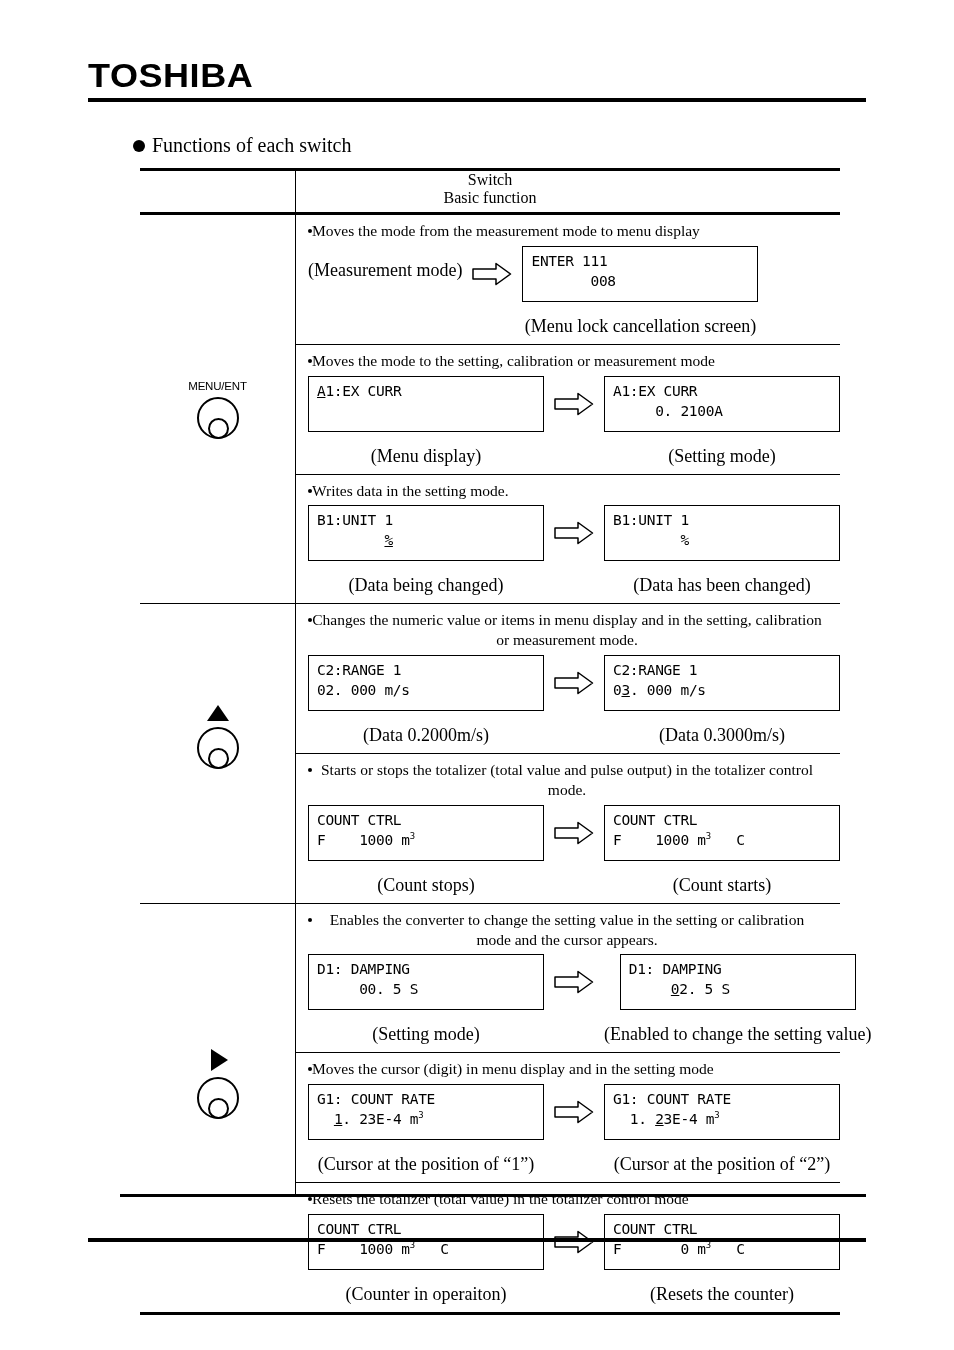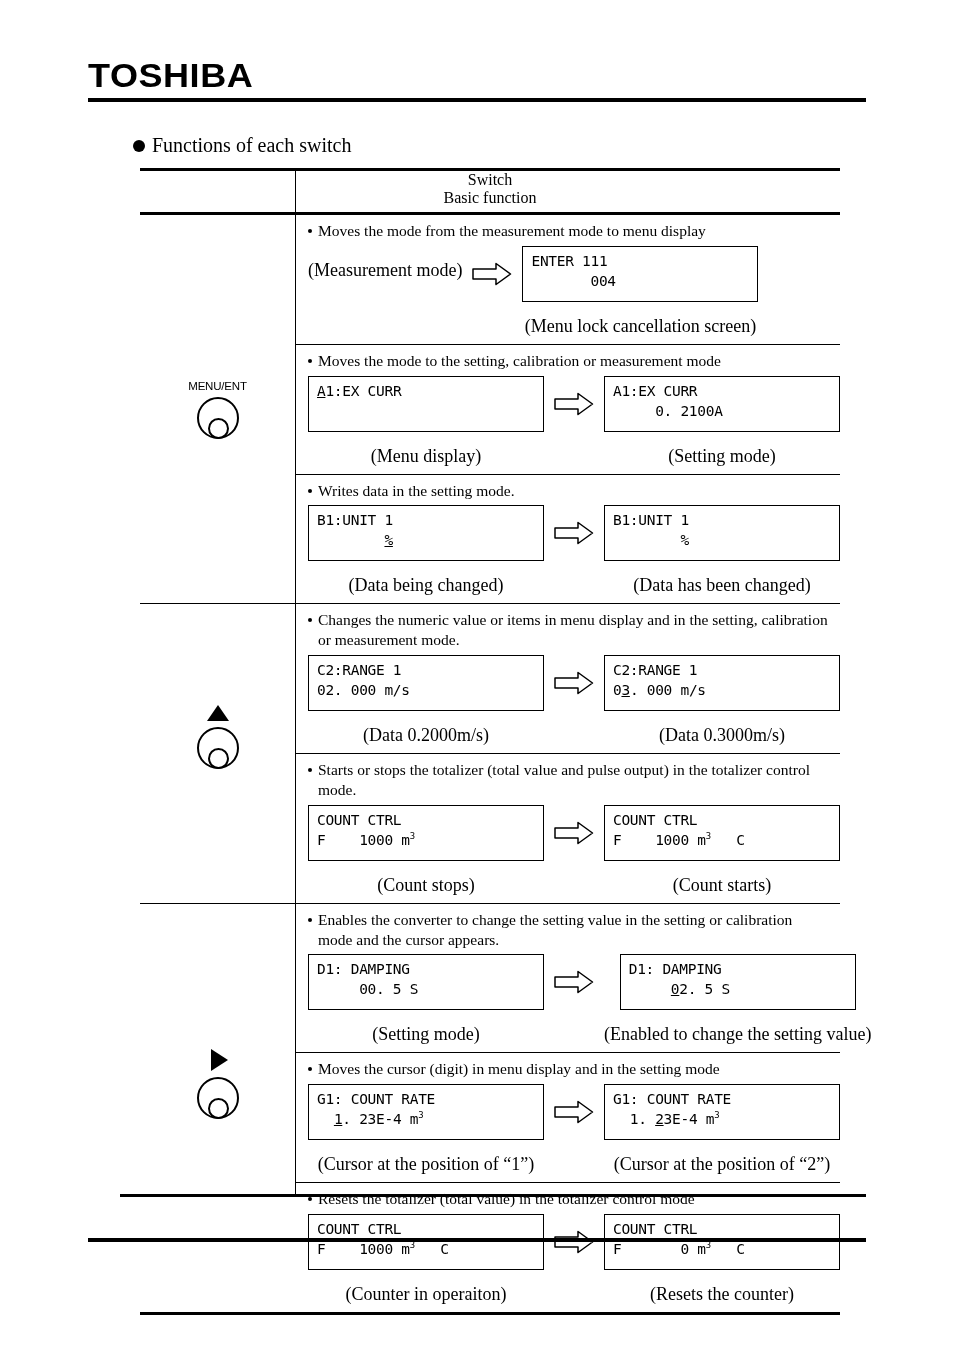--- a/index.html
+++ b/index.html
@@ -145,22 +145,22 @@
   }
 
   
   .fn-block {
     padding: 6px 0 7px 13px;
   }
   .fn-text {
     font-size: 15.5px;
     line-height: 1.28;
     display: flex;
-    gap: 6px;
     margin-bottom: 5px;
+    text-align: center;
   }
   .fn-text .dot {
     width: 4px; height: 4px; border-radius: 50%;
     background: #000; flex: none;
     margin-top: 8px;
   }
   .fn-text .txt { max-width: 510px; }
 
   .pair {
     display: flex;
@@ -243,21 +243,21 @@
                 <div class="caption">(Measurement mode)</div>
               </div>
               <div class="arrow-col">
                 <svg class="arrow" viewBox="0 0 40 24" xmlns="http://www.w3.org/2000/svg">
                   <path d="M1 7 H24 V1.5 L38.5 12 L24 22.5 V17 H1 Z" fill="#fff" stroke="#000" stroke-width="1.5" stroke-linejoin="round"></path>
                 </svg>
               </div>
               <div class="pane">
                 <div class="lcd">
                   <div class="ln"><span>ENTER 111</span></div>
-                  <div class="ln"><span>       004</span></div>
+                  <div class="ln"><span>       008</span></div>
                 </div>
                 <div class="caption">(Menu lock cancellation screen)</div>
               </div>
             </div>
           </div>
           <div style="height: 1px; background: rgb(0, 0, 0); width: 545px;"></div>
           <div class="fn-block">
             <div class="fn-text">
               <span class="dot"></span>
               <span class="txt">Moves the mode to the setting, calibration or measurement mode</span>

